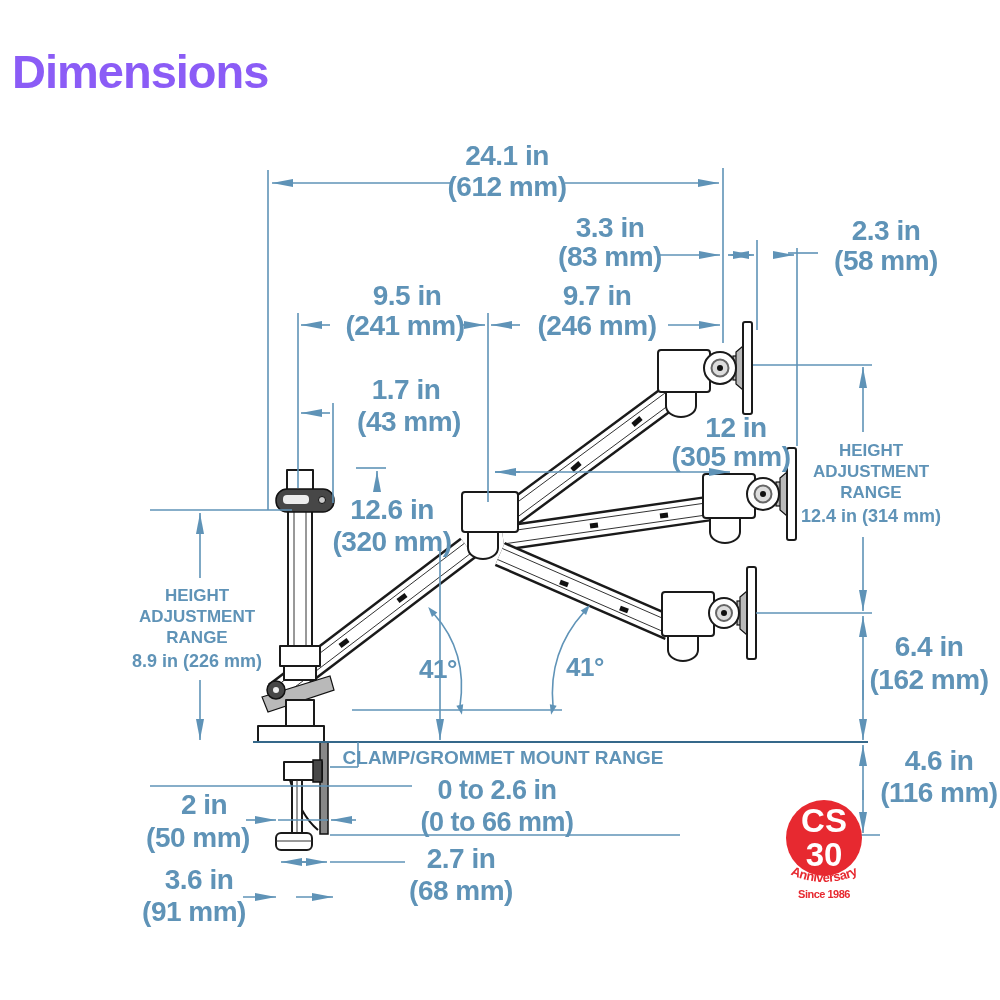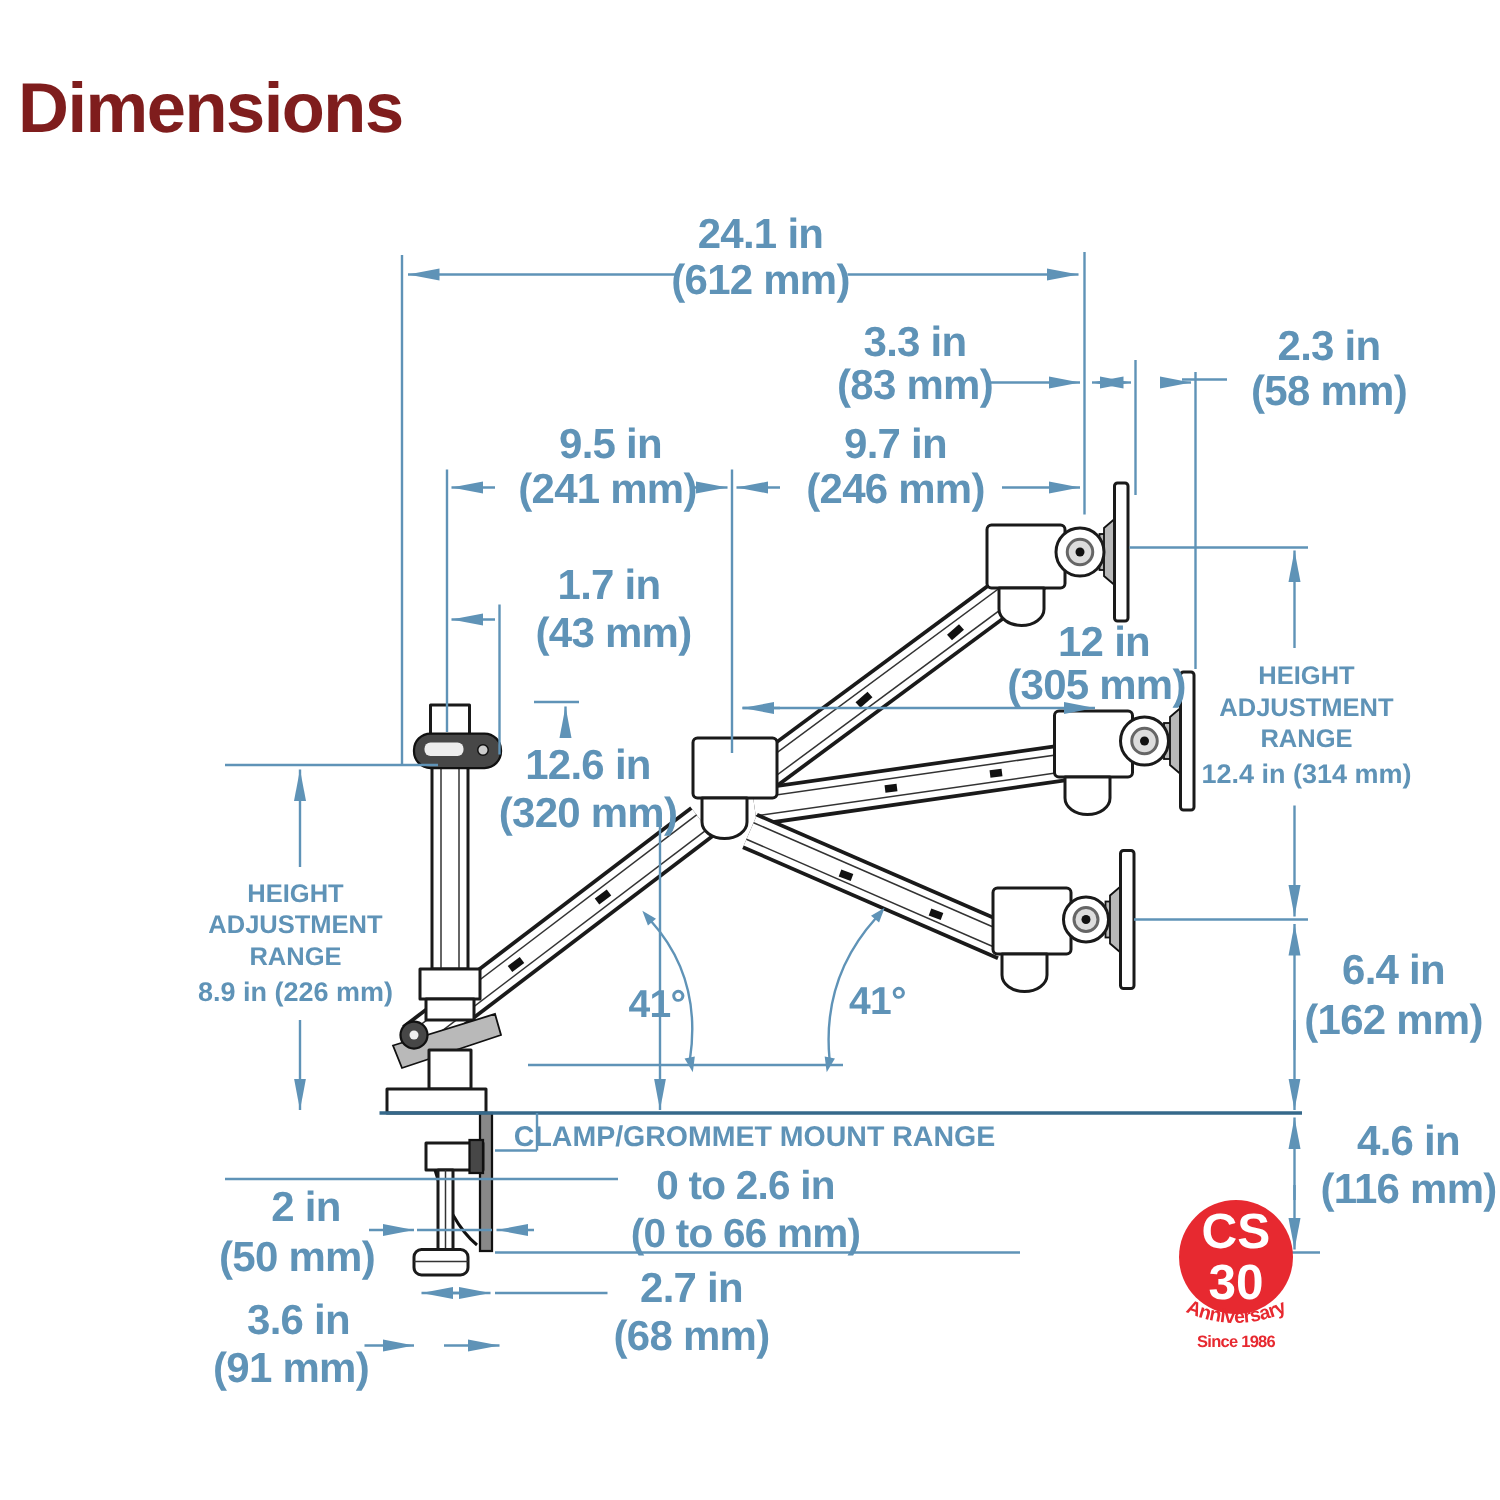--- a/index.html
+++ b/index.html
@@ -1,19 +1,19 @@
 <!DOCTYPE html>
 <html><head>
 <meta charset="utf-8">
 <style>
   html,body{margin:0;padding:0;background:#ffffff;}
   .canvas{position:relative;width:1000px;height:1000px;background:#ffffff;overflow:hidden;
           font-family:"Liberation Sans", sans-serif;}
   .page-title{position:absolute;left:12px;top:44px;font-size:47px;font-weight:bold;
-              letter-spacing:-1px;color:#7f1d1d;}
+              letter-spacing:-1px;color:#8b5cf6;}
   svg{position:absolute;left:0;top:0;}
   text{font-family:"Liberation Sans", sans-serif;font-weight:bold;fill:#5f93b7;letter-spacing:-0.5px;}
   .dim{font-size:28px;}
   .dim-sm{font-size:17px;letter-spacing:0;}
   .dim-md{font-size:18px;letter-spacing:0;}
   .clabel{font-size:19px;letter-spacing:0;}
   .cval{font-size:27px;}
   .angle{font-size:26px;}
   .bline{stroke:#5f93b7;stroke-width:1.6;fill:none;}
   .bthick{stroke:#35688a;stroke-width:2.2;fill:none;}

